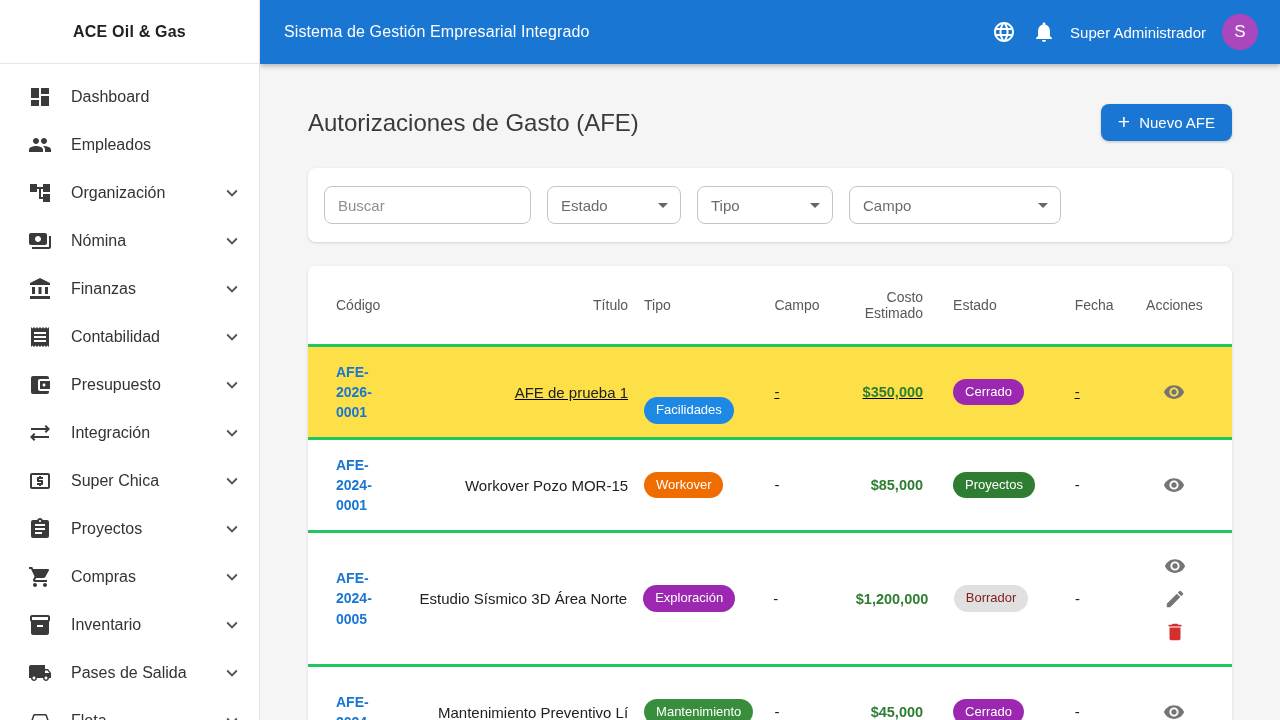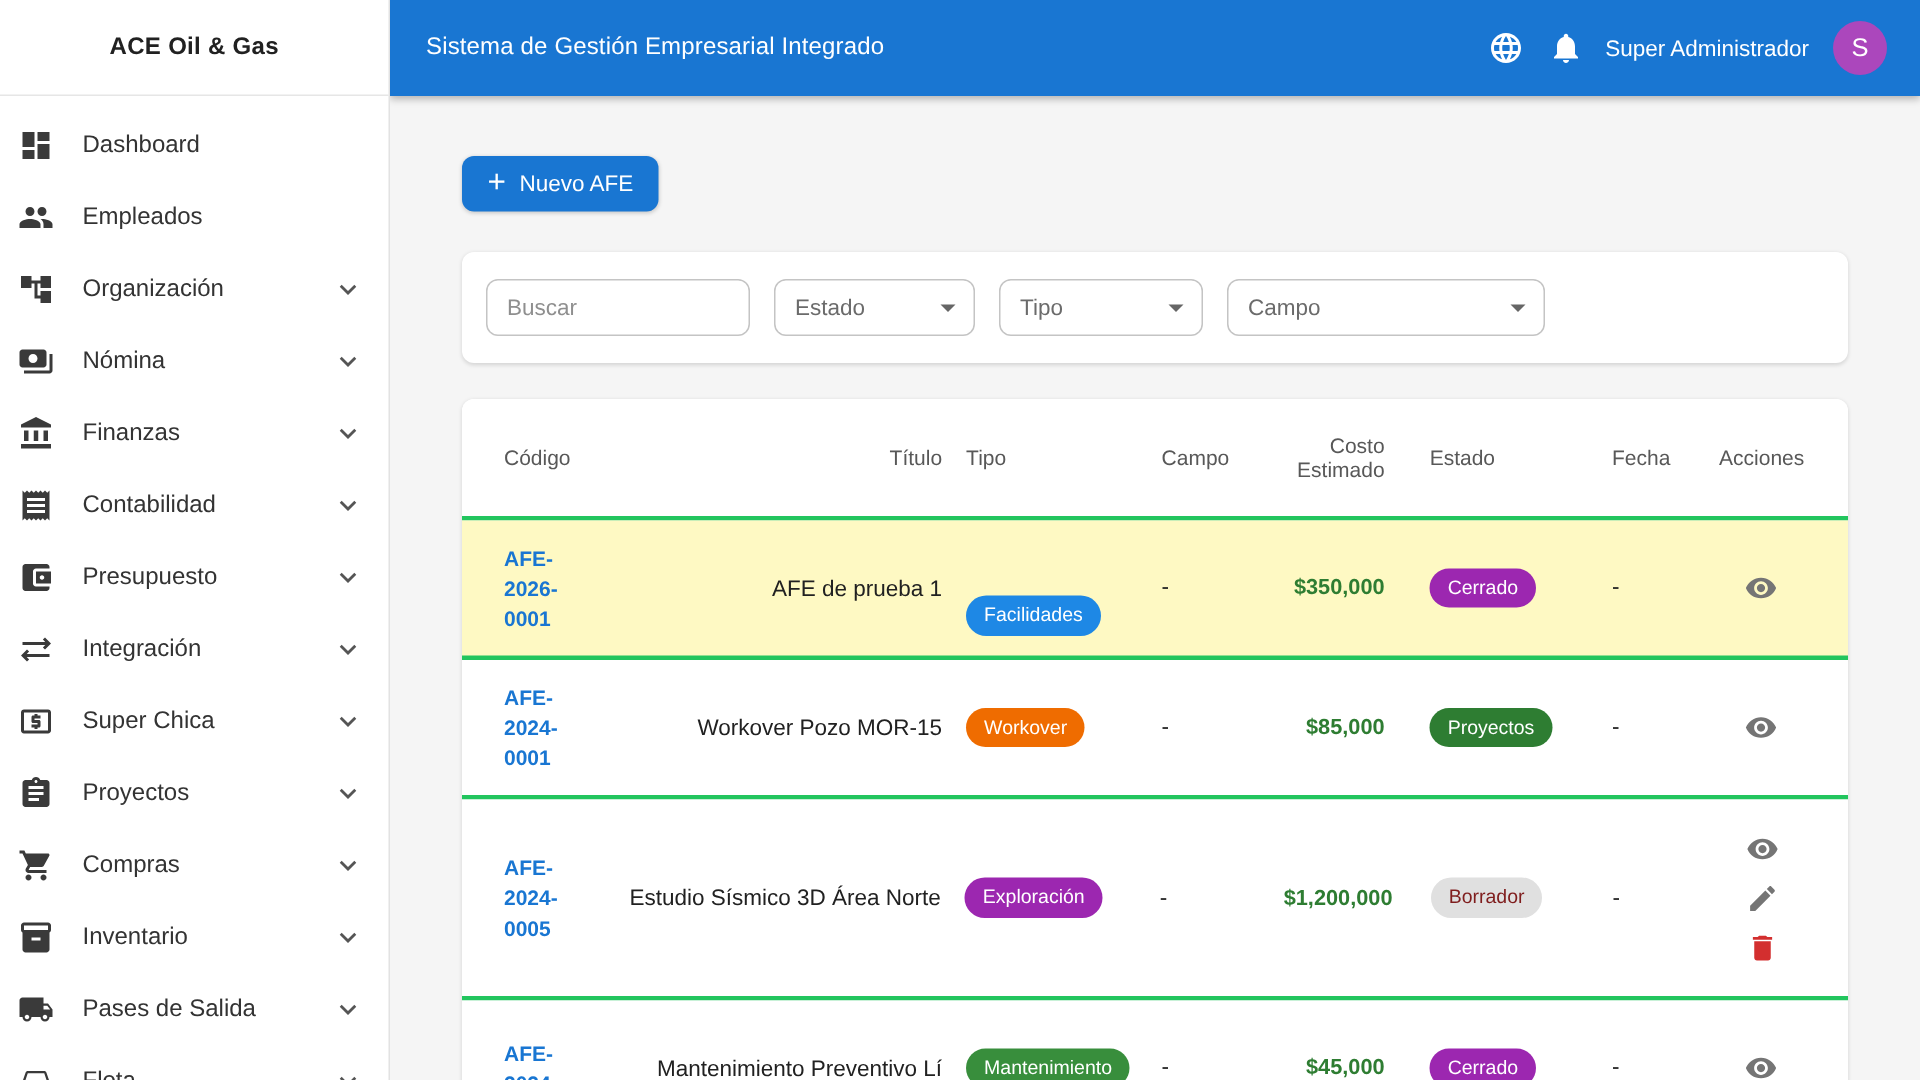--- a/index.html
+++ b/index.html
@@ -3,21 +3,21 @@
 <meta charset="utf-8">
 <style>
   * { margin:0; padding:0; box-sizing:border-box; }
   html,body { width:1280px; height:720px; overflow:hidden; }
   body { font-family:"Liberation Sans", sans-serif; background:#f5f5f5; display:flex; }
 
   
   .sidebar { width:260px; min-width:260px; height:100%; background:#ffffff; border-right:1px solid #e2e2e2; z-index:10; }
   .logo { height:64px; display:flex; align-items:center; justify-content:center; border-bottom:1px solid #e6e6e6; font-size:16px; font-weight:bold; color:#212121; letter-spacing:.2px; }
   .nav { padding-top:9px; }
-  .nav-item { height:48px; display:flex; align-items:center; padding:0 16px 0 12px; cursor:pointer; }
+  .nav-item { height:48px; display:flex; align-items:center; padding:0 16px 0 28px; cursor:pointer; }
   .nav-icon { width:24px; height:24px; margin-right:19px; flex:none; }
   .nav-icon svg { width:24px; height:24px; fill:#3a3a3a; display:block; }
   .nav-label { font-size:16px; color:#333333; flex:1; white-space:nowrap; }
   .nav-chevron { width:22px; height:22px; flex:none; }
   .nav-chevron svg { width:22px; height:22px; fill:#555; display:block; }
 
   
   .main-col { flex:1; display:flex; flex-direction:column; height:100%; min-width:0; }
 
   .topbar { height:64px; min-height:64px; background:#1976d2; color:#fff; display:flex; align-items:center; padding:0 22px 0 24px; box-shadow:0 2px 5px rgba(0,0,0,.28); position:relative; z-index:5; }
@@ -30,33 +30,33 @@
 
   
   .content { flex:1; padding:40px 48px 0 48px; overflow:hidden; }
   .page-head { display:flex; align-items:center; justify-content:space-between; margin-bottom:27px; }
   .page-title { font-size:24px; font-weight:400; color:#3a3a3a; }
   .btn-primary { background:#1976d2; color:#fff; border:none; border-radius:8px; height:37px; padding:0 17px; font-size:15px; font-family:inherit; display:flex; align-items:center; gap:9px; cursor:pointer; box-shadow:0 1px 3px rgba(0,0,0,.2); }
   .btn-plus { font-size:21px; font-weight:400; line-height:1; margin-top:-2px; }
 
   .card { background:#fff; border-radius:8px; box-shadow:0 1px 3px rgba(0,0,0,.14); }
   .filter-card { padding:18px 16px; margin-bottom:24px; display:flex; gap:16px; }
-  .search-input { width:176px; height:38px; border:1px solid #c4c4c4; border-radius:8px; padding:0 13px; font-size:15px; font-family:inherit; color:#333; outline:none; background:#fff; }
+  .search-input { width:207px; height:38px; border:1px solid #c4c4c4; border-radius:8px; padding:0 13px; font-size:15px; font-family:inherit; color:#333; outline:none; background:#fff; }
   .search-input::placeholder { color:#8f8f8f; }
   .select { height:38px; border:1px solid #c4c4c4; border-radius:8px; display:flex; align-items:center; justify-content:space-between; padding:0 12px 0 13px; cursor:pointer; background:#fff; }
   .select-estado { width:134px; }
   .select-tipo { width:136px; }
   .select-campo { width:212px; }
   .select-label { font-size:15px; color:#6b6b6b; }
   .select-arrow { width:0; height:0; border-left:5px solid transparent; border-right:5px solid transparent; border-top:5px solid #666; }
 
   
   .table-card { border-radius:8px 8px 0 0; overflow:hidden; padding:0; }
   .t-row { display:flex; align-items:center; padding:0 28px; border-bottom:3px solid #22c55e; background:#fff; }
-  .t-row.hovered { background:#fef9c3; }
+  .t-row.hovered { background:#fde047;text-decoration:underline; }
   .t-head { min-height:81px; }
   .t-head .cell { font-size:14px; font-weight:500; color:#585858; }
   .t-body-row { min-height:93px; }
   .t-row-tall { min-height:134px; }
   .cell { padding-right:16px; }
   .c-code { width:83px; }
   .c-title { width:234px;text-align:right; }
   .c-type { width:134px; }
   .c-field { width:85px; }
   .c-cost { width:98px; padding-right:30px; text-align:right; }
@@ -284,20 +284,21 @@
           <path d="M12 22c1.1 0 2-.9 2-2h-4c0 1.1.89 2 2 2zm6-6v-5c0-3.07-1.64-5.64-4.5-6.32V4c0-.83-.67-1.5-1.5-1.5s-1.5.67-1.5 1.5v.68C7.63 5.36 6 7.92 6 11v5l-2 2v1h16v-1l-2-2z"></path>
         </svg>
       </span>
     <span class="topbar-user">Super Administrador</span>
     <span class="avatar">S</span>
   </header>
 
   <main class="content">
 
     <div class="page-head">
+      <h1 class="page-title">Autorizaciones de Gasto (AFE)</h1>
       <button class="btn-primary">
         <span class="btn-plus">+</span>
         <span>Nuevo AFE</span>
       </button>
     </div>
 
     <div class="card filter-card">
       <input class="search-input" type="text" placeholder="Buscar" style="">
       <div class="select select-estado">
         <span class="select-label">Estado</span>

